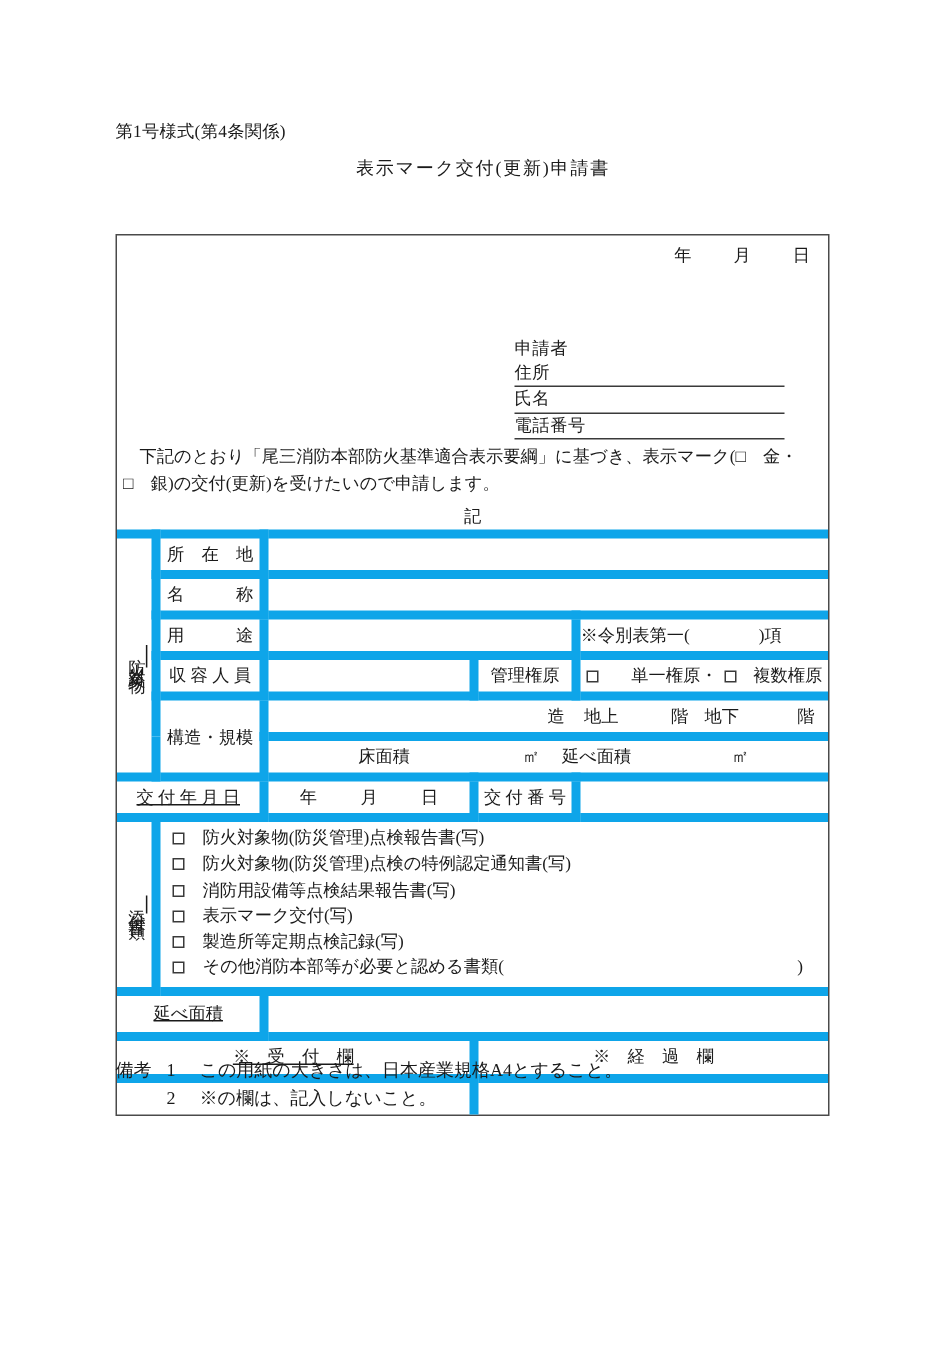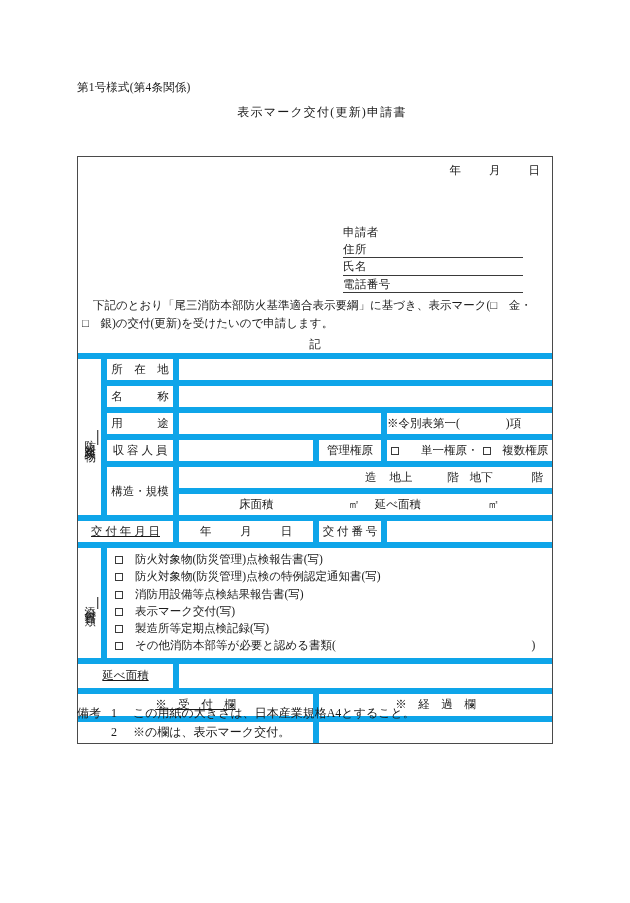--- a/index.html
+++ b/index.html
@@ -336,17 +336,17 @@
         </tr>
       </tbody>
     </table>
   </div>
 
   <div class="remarks">
     <div class="line">
       <span class="k">備考</span><span class="n">1</span><span>この用紙の大きさは、日本産業規格A4とすること。</span>
     </div>
     <div class="line indent2">
-      <span class="n">2</span><span>※の欄は、表示マーク交付。</span>
+      <span class="n">2</span><span>※の欄は、記入しないこと。</span>
     </div>
   </div>
 
 </div>
 
 </body></html>

